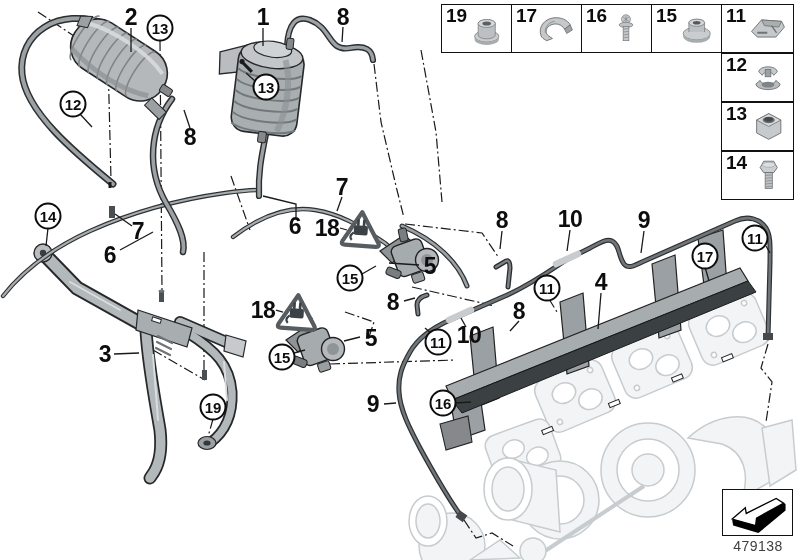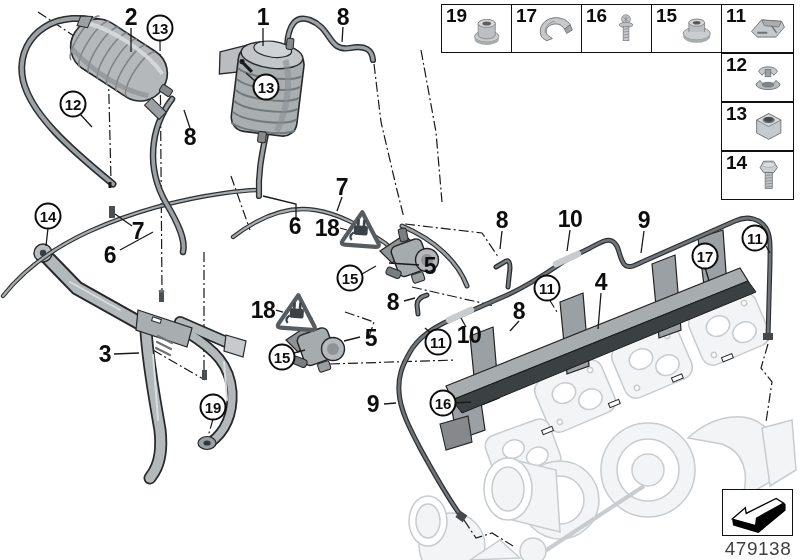--- a/index.html
+++ b/index.html
@@ -14,21 +14,21 @@
     justify-content:center;box-sizing:border-box;}
   .tri{position:absolute;transform:translate(-50%,-50%) rotate(4deg);}
   
   .cell{position:absolute;box-sizing:border-box;border:1.6px solid #111;background:#fff;}
   .cnum{position:absolute;left:4px;top:0px;font-size:19px;font-weight:bold;color:#0d0d0d;}
   .cicon{position:absolute;right:0px;top:1px;width:50px;height:45px;}
   
   .arrowbox{position:absolute;left:722px;top:489px;width:71px;height:47px;
     box-sizing:border-box;border:1.6px solid #111;background:#fff;}
   .pnum{position:absolute;left:716px;top:538px;width:84px;text-align:center;
-    font-size:19px;color:#3f3f3f;letter-spacing:0.5px;}
+    font-size:14px;color:#3f3f3f;letter-spacing:0.5px;}
 </style>
 </head>
 <body>
 
 <div class="stage">
 
   <svg class="art" width="800" height="560" viewBox="0 0 800 560">
 
     <g stroke="#c7ccCF" stroke-width="1.5" fill="#f3f4f5">
       <g transform="translate(575,396) rotate(-23)">

